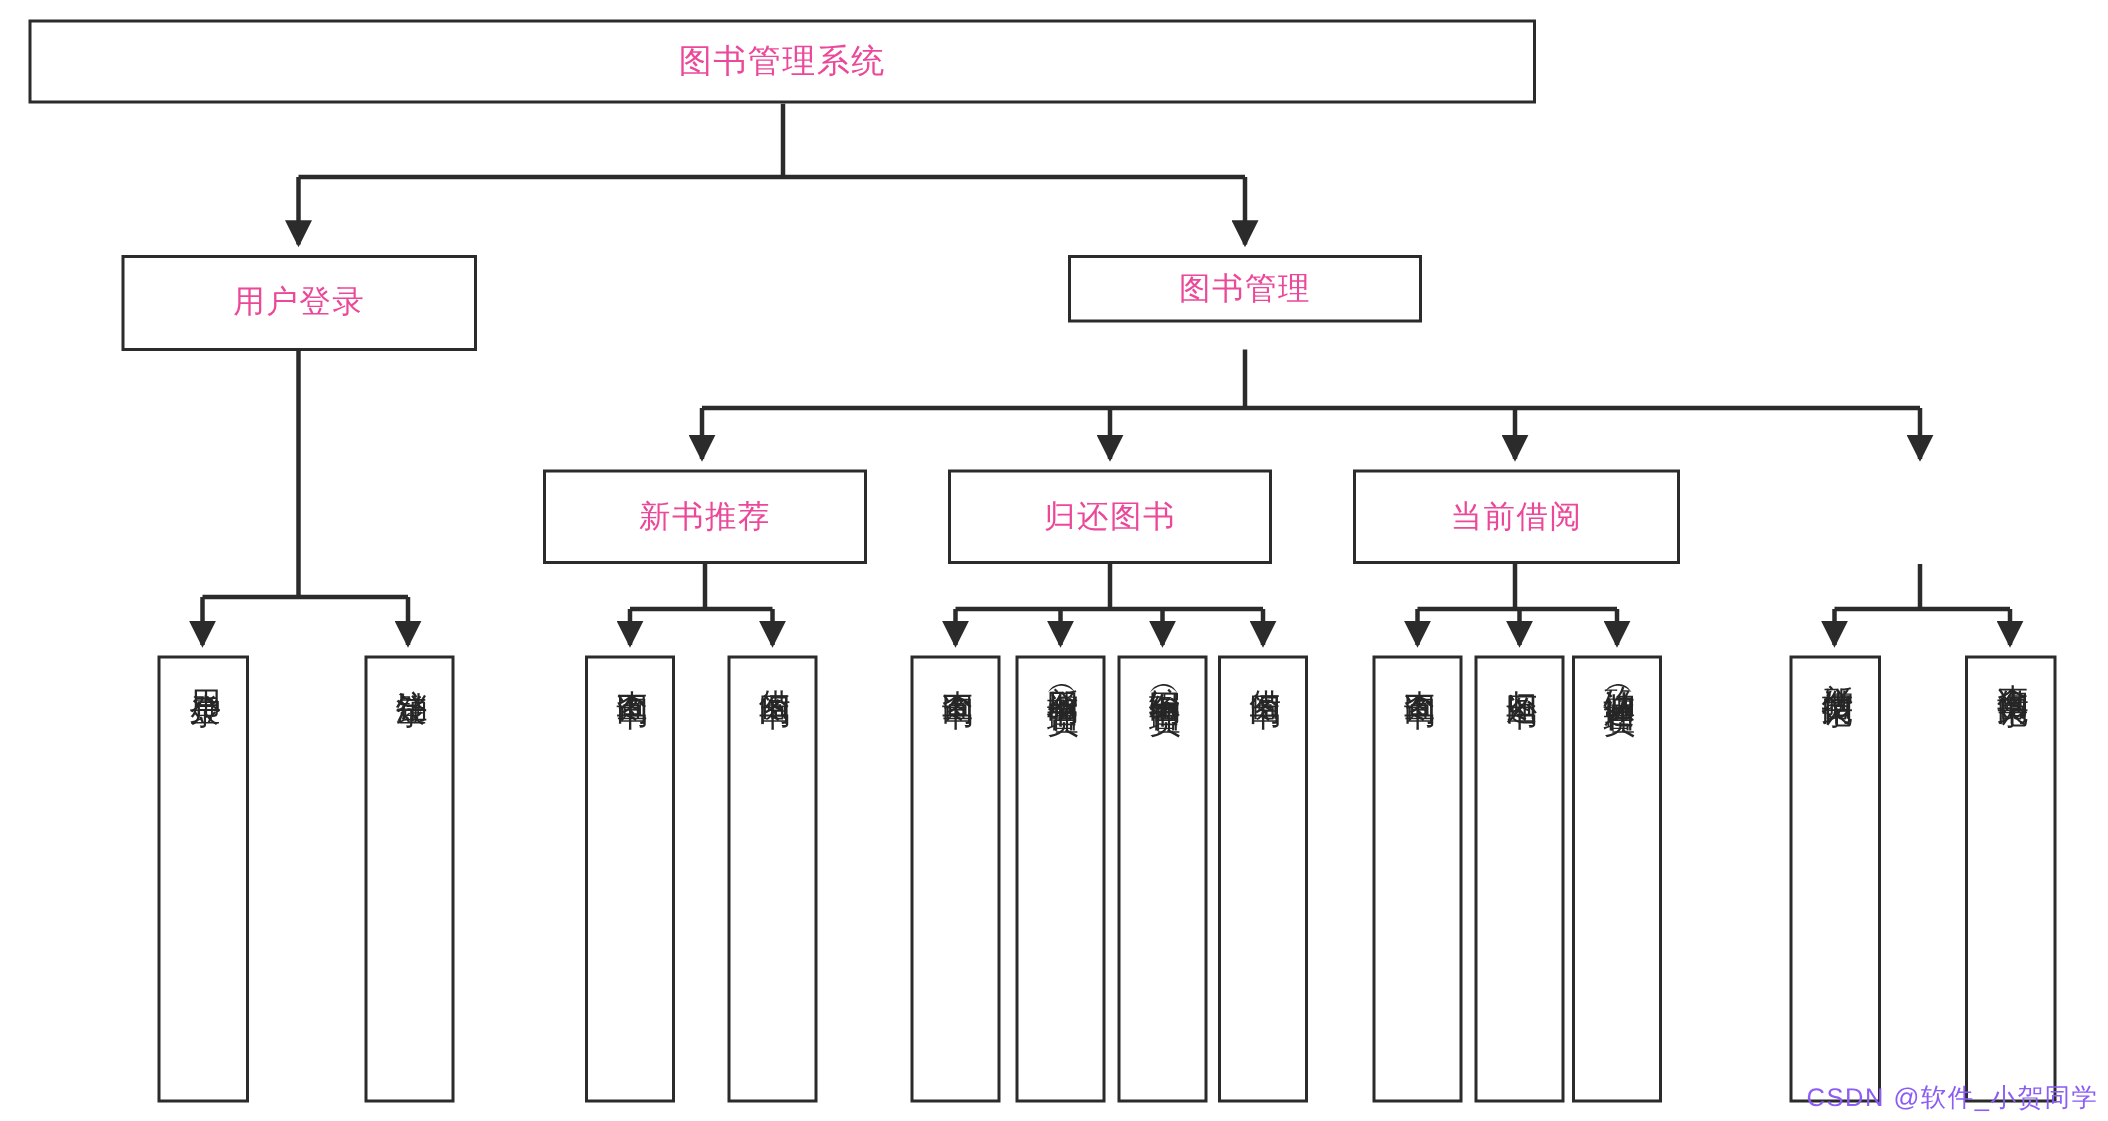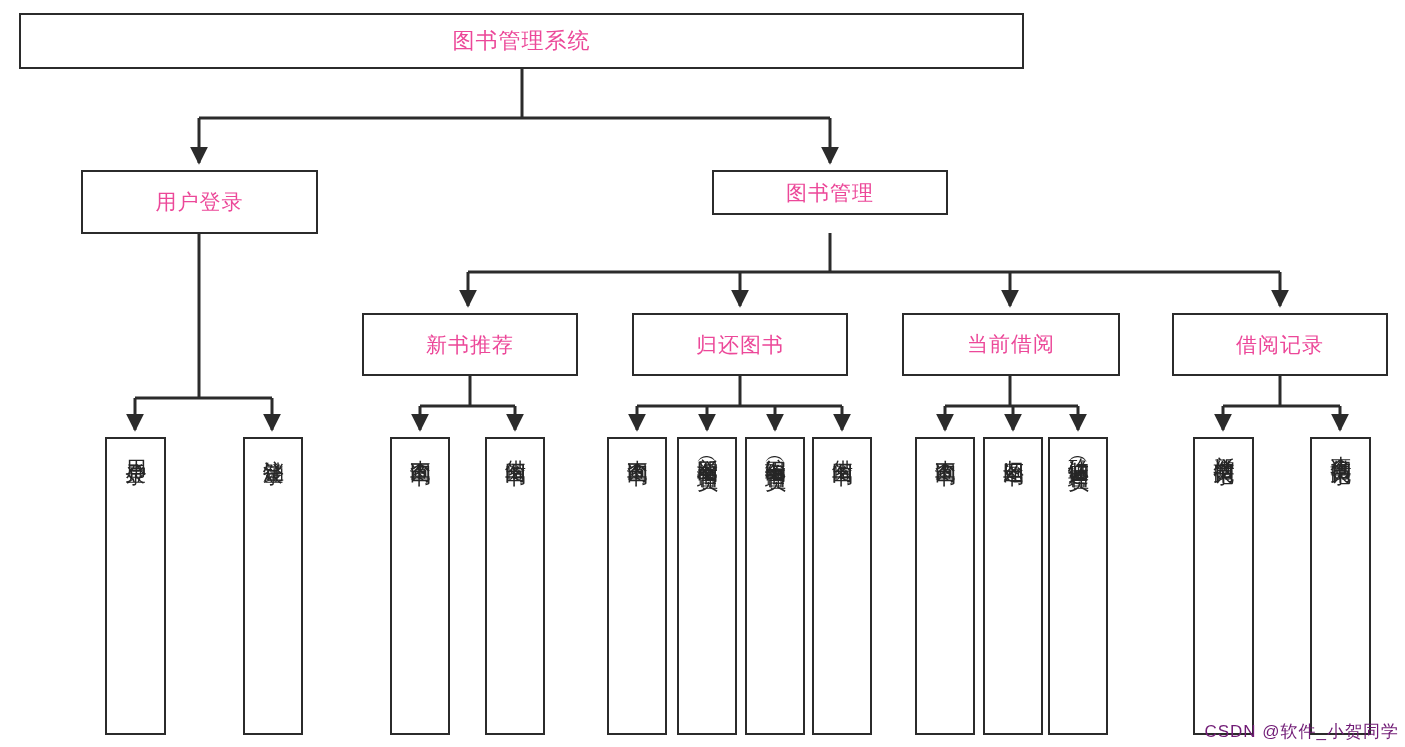--- a/index.html
+++ b/index.html
@@ -58,21 +58,21 @@
     margin-top:4px;
     white-space:nowrap;
   }
   .leaf.tall .vlbl{margin-top:2px;}
   .leaf.mid .vlbl{margin-top:0px;}
   .watermark{
     position:absolute;
     right:6px;
     bottom:4px;
     font-size:17px;
-    color:#701a75;
+    color:#8b5cf6;
     letter-spacing:1px;
     z-index:5;
     white-space:nowrap;
   }
 </style>
 </head>
 <body>
 
 <div id="canvas">
 
@@ -139,23 +139,20 @@
 
   <div class="node" id="node-l3-0" style="left: 362px; top: 313px; width: 216px; height: 63px;">
     <span class="lbl">新书推荐</span>
   </div>
   <div class="node" id="node-l3-1" style="left: 632px; top: 313px; width: 216px; height: 63px;">
     <span class="lbl">归还图书</span>
   </div>
   <div class="node" id="node-l3-2" style="left: 902px; top: 313px; width: 218px; height: 63px; font-family: Liberation Serif, serif;">
     <span class="lbl">当前借阅</span>
   </div>
-  <div class="node" id="node-l3-3" style="left: 1172px; top: 313px; width: 216px; height: 63px;">
-    <span class="lbl">借阅记录</span>
-  </div>
 
   <div class="leaf" id="leaf-0" style="left: 105px; top: 437px; width: 61px; height: 298px;">
     <span class="vlbl">用户登录</span>
   </div>
   <div class="leaf" id="leaf-1" style="left: 243px; top: 437px; width: 60px; height: 298px;">
     <span class="vlbl">注销登录</span>
   </div>
   <div class="leaf" id="leaf-2" style="left: 390px; top: 437px; width: 60px; height: 298px;">
     <span class="vlbl">查询图书</span>
   </div>

